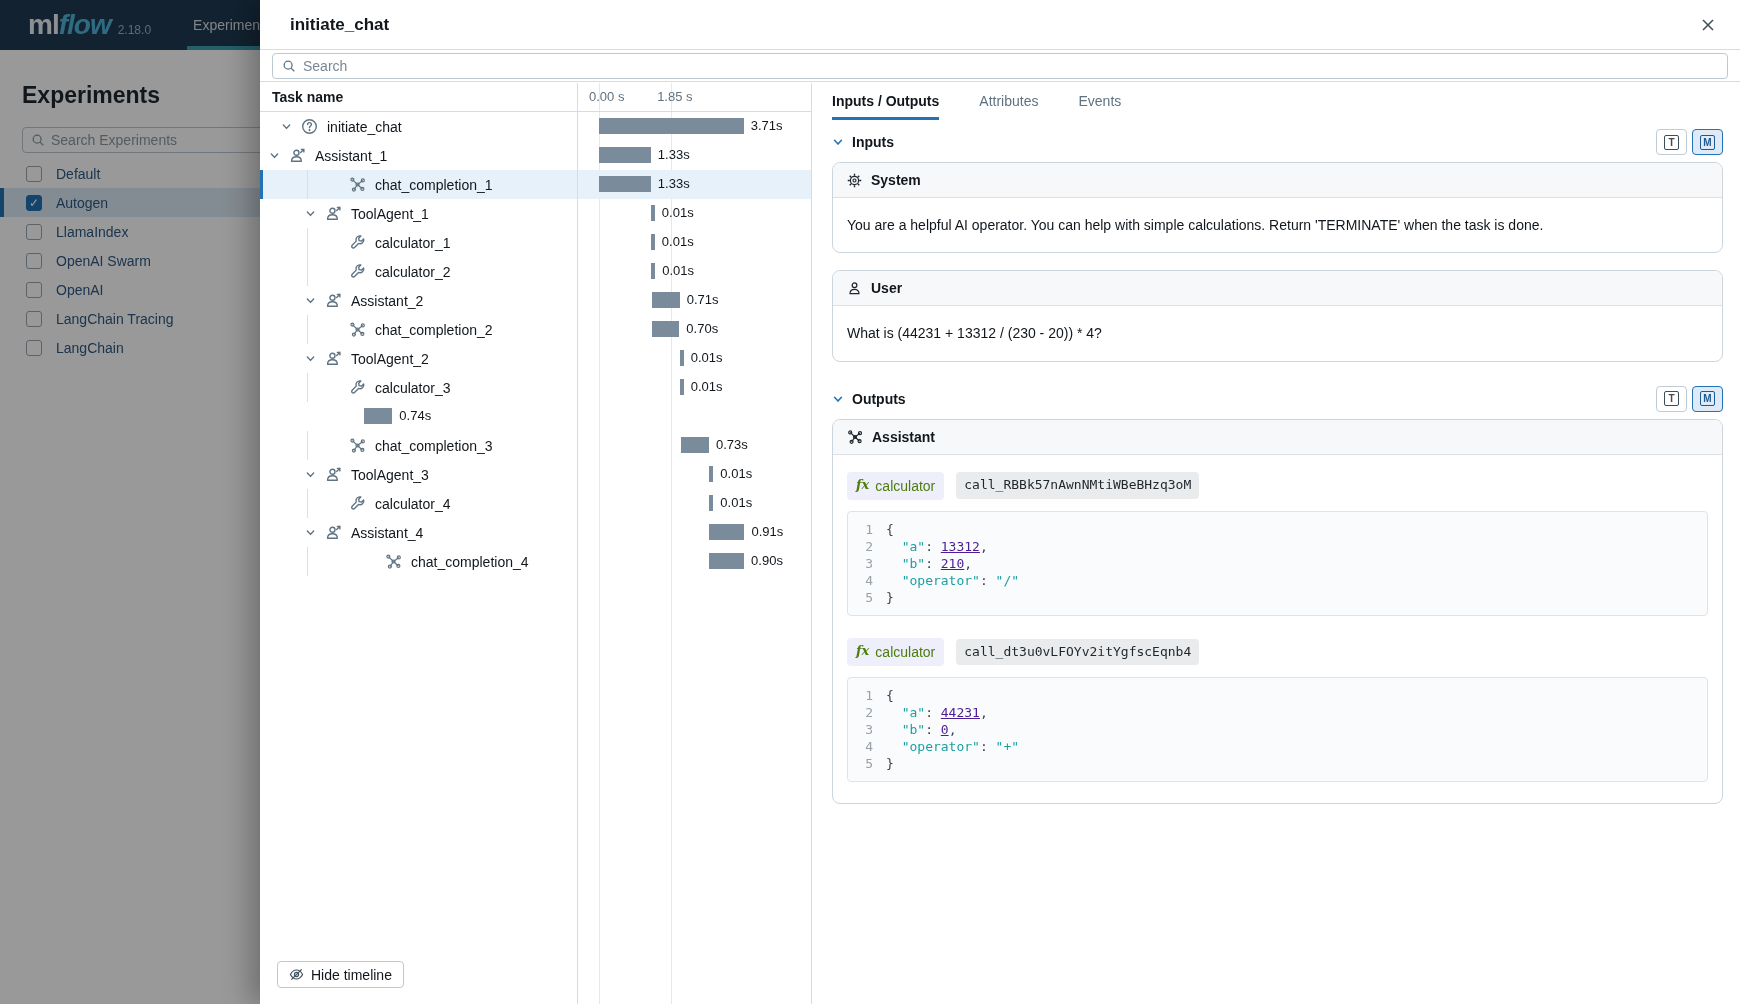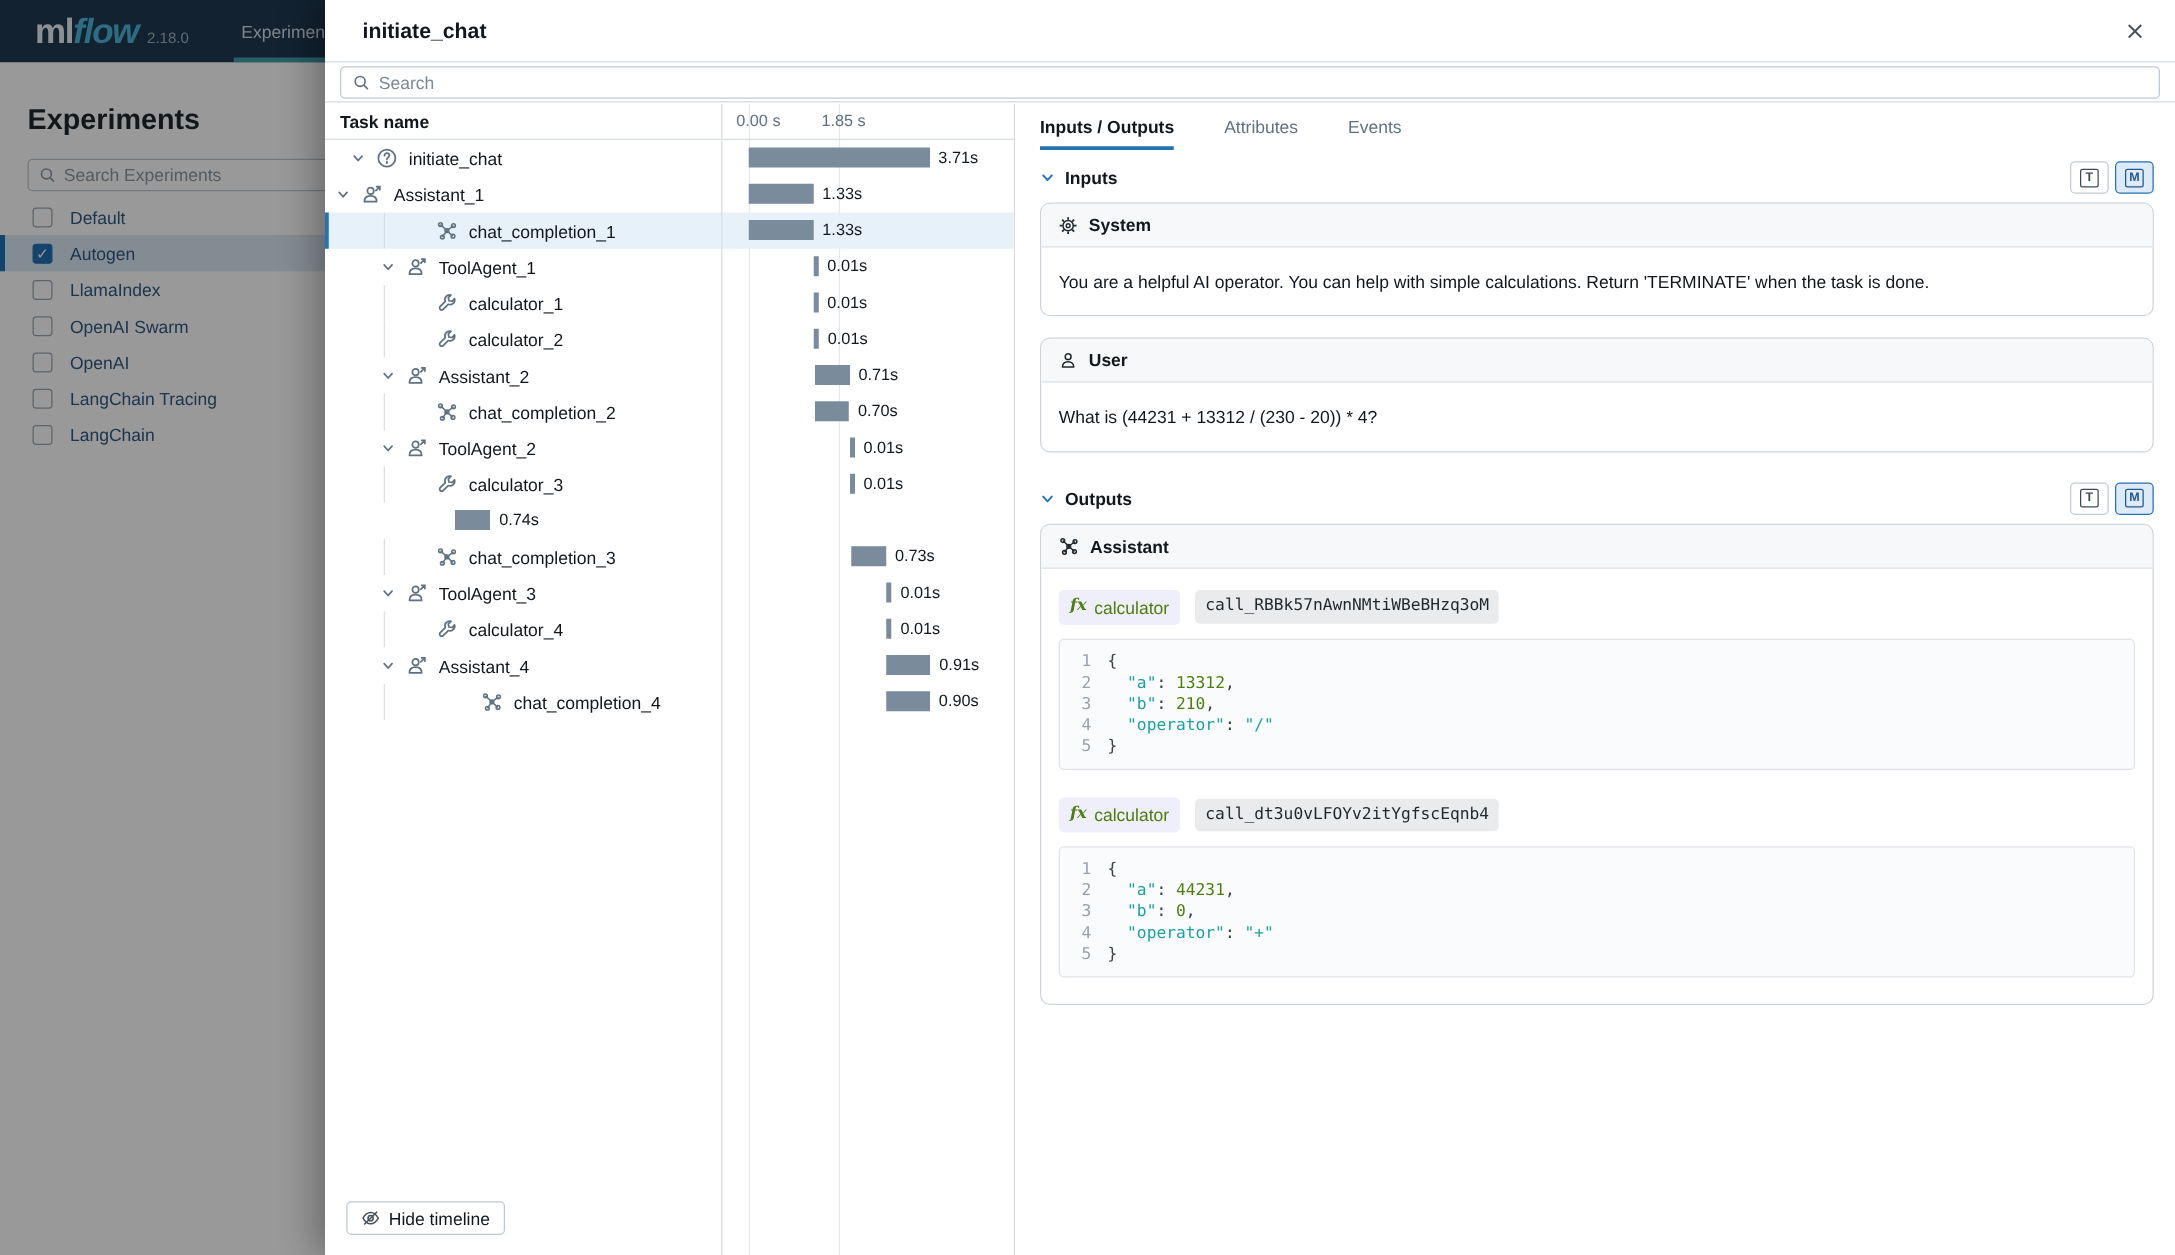--- a/index.html
+++ b/index.html
@@ -82,21 +82,21 @@
 
   .tool-call { margin-bottom:22px; }
   .tool-call:last-child { margin-bottom:4px; }
   .tc-head { display:flex; align-items:center; gap:12px; margin-bottom:11px; }
   .fx-badge { display:inline-flex; align-items:flex-start; gap:6px; background:#EEEFFB; color:#4d7c0f; border-radius:4px; padding:4px 9px; font-size:14px; }
   .fx-glyph { font-style:italic; font-weight:bold; font-family:"DejaVu Serif",serif; font-size:13px; }
   .call-chip { font-family:"DejaVu Sans Mono",monospace; font-size:13px; color:#1F272D; background:#E9EBED; border-radius:4px; padding:4px 8px; }
   .code-block { border:1px solid #DFE3E8; background:#FAFBFC; border-radius:4px; padding:9px 10px; }
   .code-line { display:flex; font-family:"DejaVu Sans Mono",monospace; font-size:13px; line-height:17px; white-space:pre; }
   .gutter { width:15px; text-align:right; margin-right:13px; color:#98A1A9; flex:0 0 auto; }
-  .tk-p { color:#38424B; } .tk-k { color:#1D9FA4; } .tk-n { color:#4d7c0f; } .tk-s { color:#1D9FA4; }
+  .tk-p { color:#38424B; } .tk-k { color:#1D9FA4; } .tk-n { color:#4c1d95;text-decoration:underline; } .tk-s { color:#1D9FA4; }
 
   svg { display:block; }
 </style>
 </head>
 <body>
 
 <div class="bg-page">
   <div class="navbar">
     <div class="logo">
       <span class="logo-ml">ml</span>

